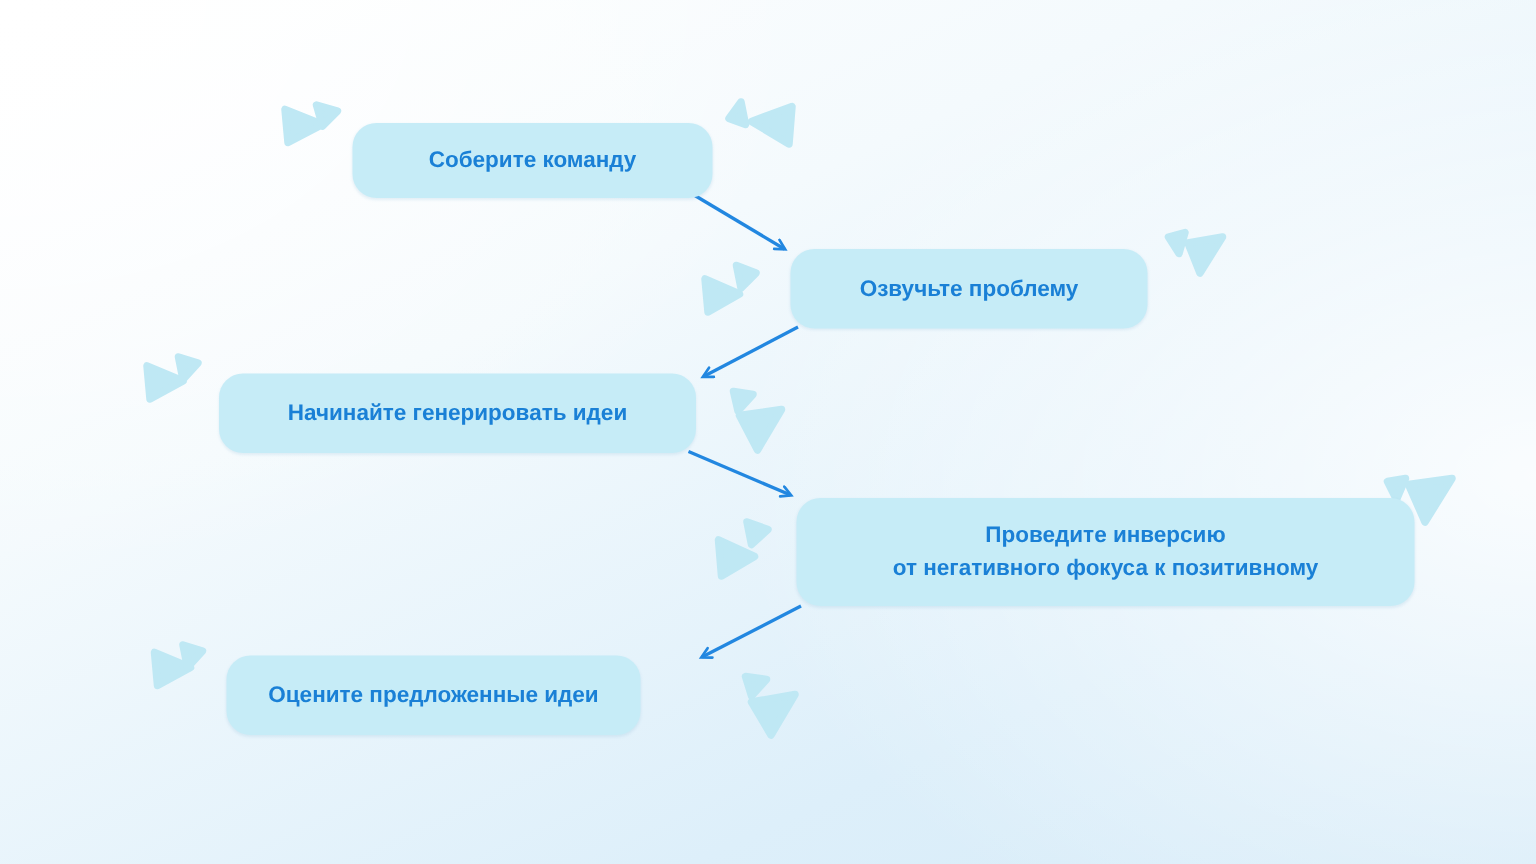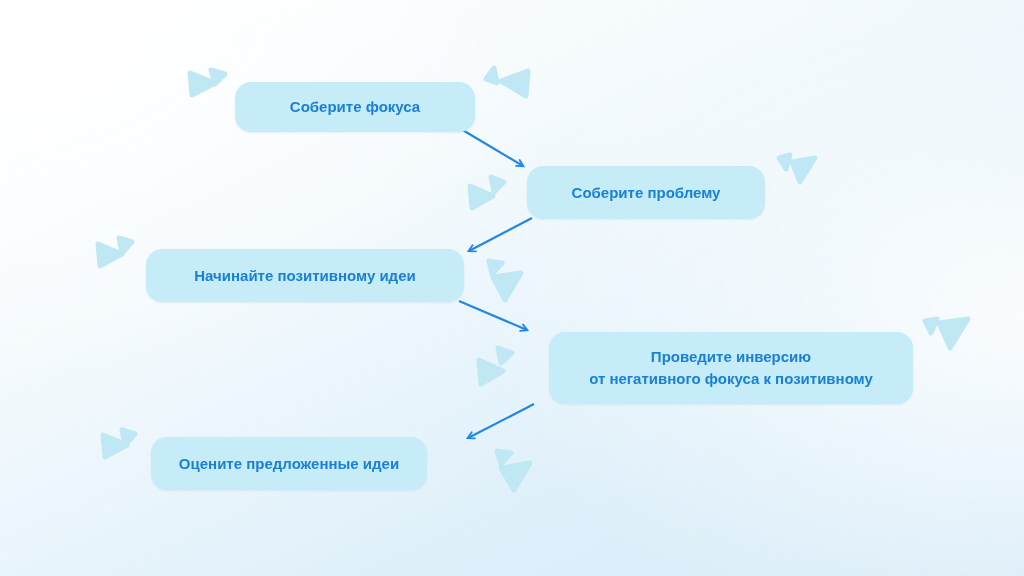--- a/index.html
+++ b/index.html
@@ -15,21 +15,21 @@
   .node{
     position:absolute;display:flex;align-items:center;justify-content:center;
     background:#c6ecf7;border-radius:16px;
     color:#1a80d6;font-weight:bold;font-size:15px;line-height:1.45;
     text-align:center;white-space:pre-line;
     box-shadow:0 1px 2px rgba(120,180,210,.18);
   }
   .n1{left:235px;top:82px;width:240px;height:50px;}
   .n2{left:527px;top:166px;width:238px;height:53px;}
   .n3{left:146px;top:249px;width:318px;height:53px;}
-  .n4{left:531px;top:332px;width:364px;height:72px;margin-left:18px;}
+  .n4{left:531px;top:332px;width:412px;height:72px;}
   .n5{left:151px;top:437px;width:276px;height:53px;}
   .tri{fill:#bfe8f4;stroke:#bfe8f4;stroke-width:5;stroke-linejoin:round;}
   .edge{stroke:#2287e0;stroke-width:2.2;fill:none;}
 </style>
 </head>
 <body>
 
 <div class="stage">
 
   <svg class="layer" viewBox="0 0 1024 576">
@@ -79,20 +79,20 @@
       <polygon class="tri" points="497,451 511,453 501,464"></polygon>
       <polygon class="tri" points="501,468 530,463 514,490"></polygon>
     </g>
 
     <line class="edge" x1="461" y1="129" x2="523" y2="166" marker-end="url(#ah)"></line>
     <line class="edge" x1="532" y1="218" x2="469" y2="251" marker-end="url(#ah)"></line>
     <line class="edge" x1="459" y1="301" x2="527" y2="330" marker-end="url(#ah)"></line>
     <line class="edge" x1="534" y1="404" x2="468" y2="438" marker-end="url(#ah)"></line>
   </svg>
 
-  <div class="node n1">Соберите фокуса</div>
-  <div class="node n2">Соберите проблему</div>
-  <div class="node n3">Начинайте позитивному идеи</div>
+  <div class="node n1">Соберите команду</div>
+  <div class="node n2">Озвучьте проблему</div>
+  <div class="node n3">Начинайте генерировать идеи</div>
   <div class="node n4">Проведите инверсию
 от негативного фокуса к позитивному</div>
   <div class="node n5">Оцените предложенные идеи</div>
 
 </div>
 
 </body></html>

